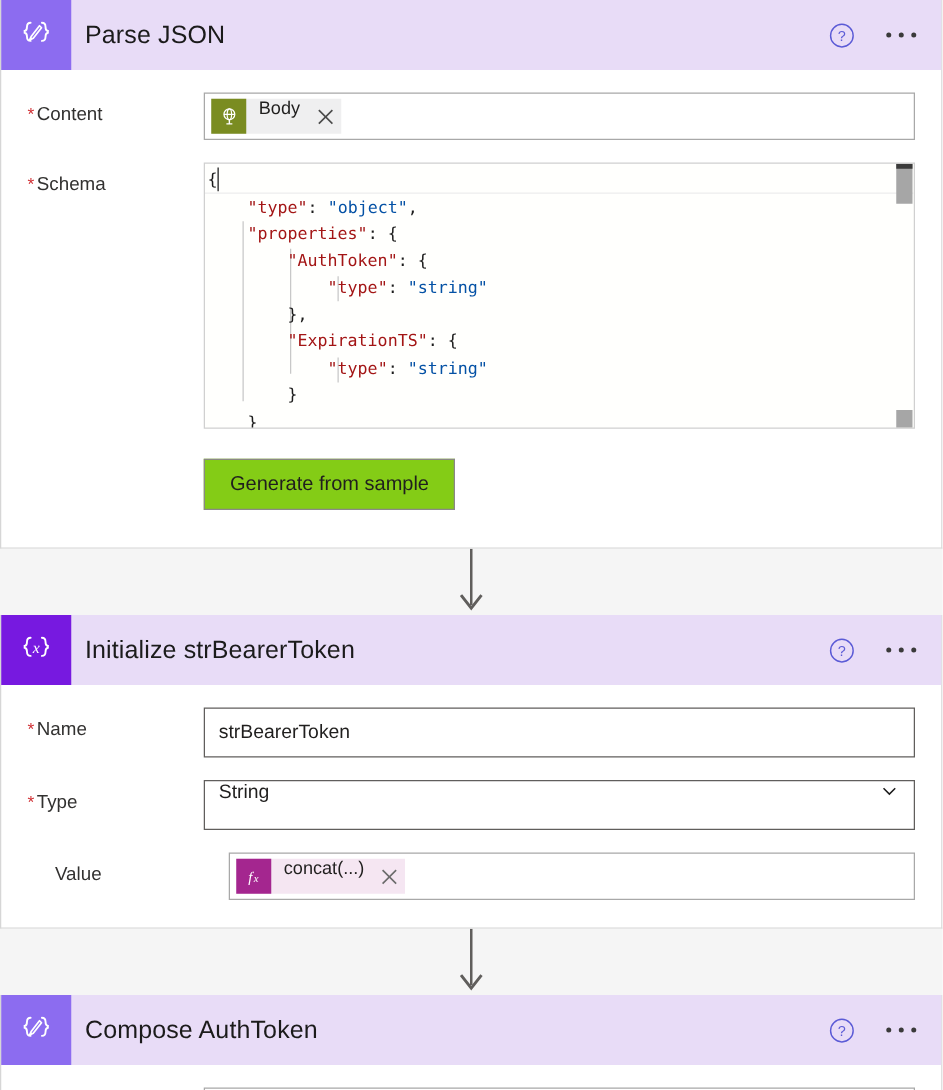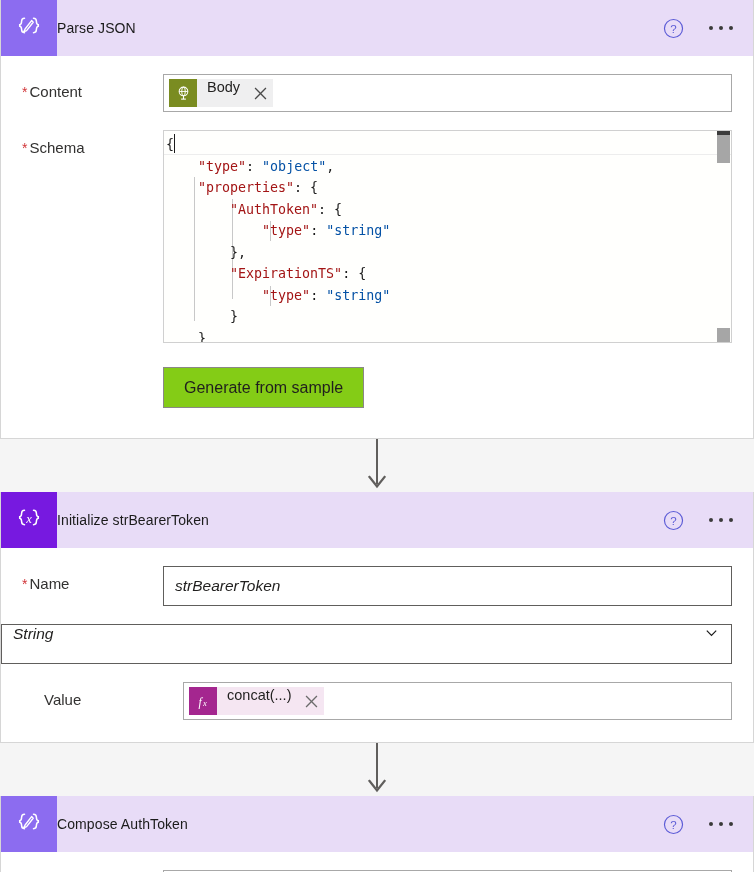--- a/index.html
+++ b/index.html
@@ -38,22 +38,23 @@
   .card-icon {
     width: 56px;
     height: 56px;
     flex: 0 0 56px;
     display: flex;
     align-items: center;
     justify-content: center;
   }
   .card-icon svg { display: block; }
   .card-title {
-    font-size: 14px;
+    font-size: 20px;
     color: #1b1b1b;
+    margin-left: 11px;
     letter-spacing: 0.1px;
     white-space: nowrap;
   }
   .header-actions {
     margin-left: auto;
     display: flex;
     align-items: center;
     padding-right: 18px;
     gap: 23px;
   }
@@ -113,21 +114,20 @@
     height: 38px;
     display: flex;
     align-items: center;
     box-sizing: border-box;
     padding: 0 5px;
   }
   .input-text {
     font-size: 15.5px;
     color: #201f1e;
     padding-left: 6px;
-    font-style: italic;
   }
   .select-box {
     border: 1px solid #605e5c;
     background: #fff;
     height: 40px;
     display: flex;
     justify-content: space-between;
     box-sizing: border-box;
     padding: 0 12px 4px 11px;
   }
@@ -384,20 +384,23 @@
           <span class="req">*</span><span>Name</span>
         </div>
         <div class="field-control">
           <div class="input-box" style="height:40px;border-color:#605e5c">
             <span class="input-text">strBearerToken</span>
           </div>
         </div>
       </div>
 
       <div class="field-row">
+        <div class="field-label">
+          <span class="req">*</span><span>Type</span>
+        </div>
         <div class="field-control">
           <div class="select-box">
             <span class="input-text" style="padding-left:0">String</span>
             <svg class="chev" viewBox="0 0 16 16">
               <path d="M3 6 8 11 13 6" fill="none" stroke="#1b1b1b" stroke-width="1.3"></path>
             </svg>
           </div>
         </div>
       </div>
 

